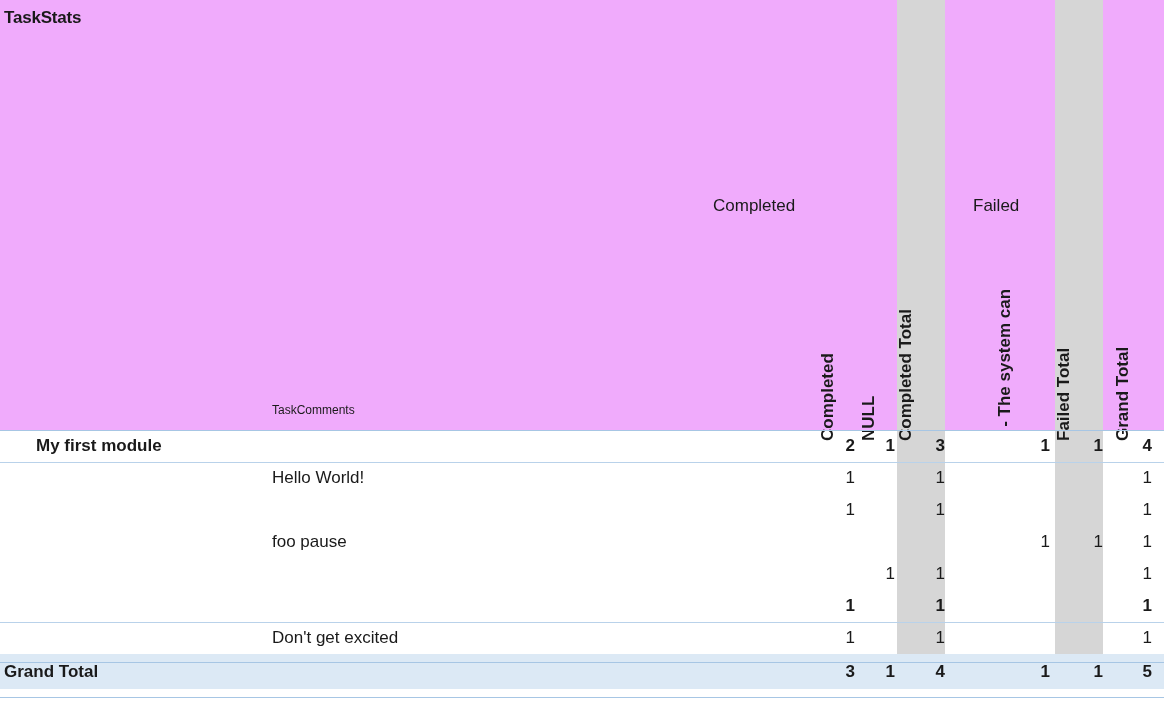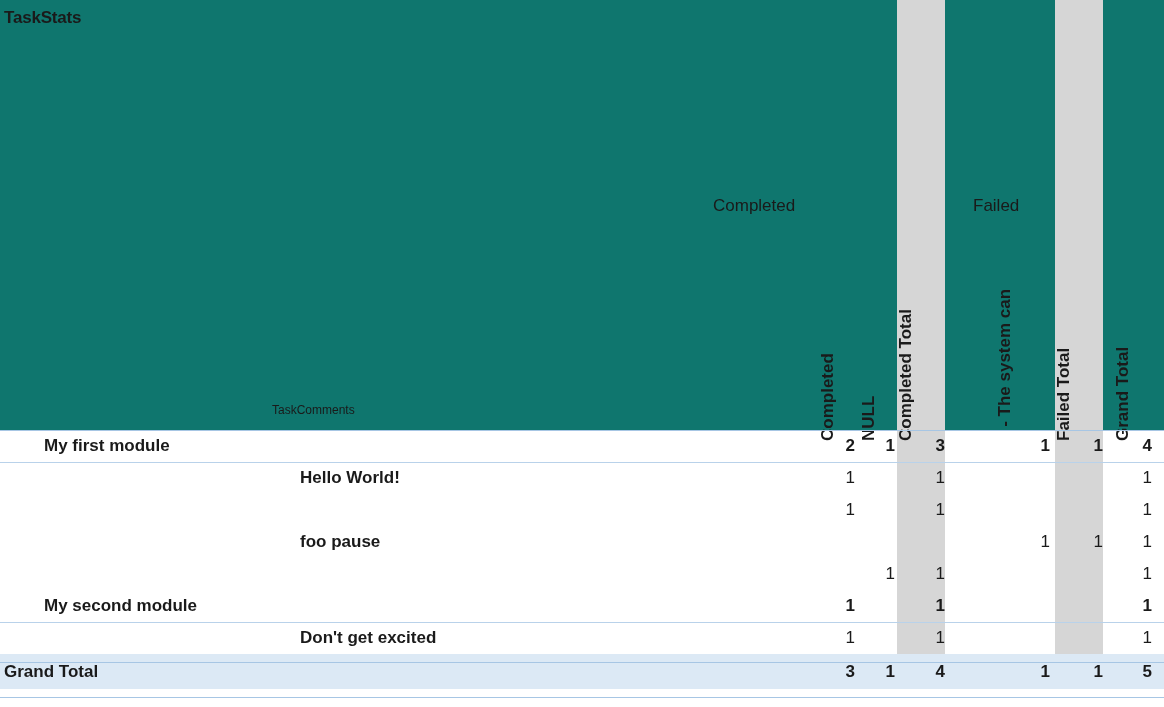--- a/index.html
+++ b/index.html
@@ -31,21 +31,21 @@
   }
   .band-completed-total { left: 897px; width: 48px; height: 663px; }
   .band-failed-total    { left: 1055px; width: 48px; height: 663px; }
 
   
   .header-block {
     position: absolute;
     left: 0; top: 0;
     width: 1164px;
     height: 430px;
-    background: #0f766e;
+    background: #f0abfc;
     z-index: 1;
   }
   .header-block .band {
     height: 430px;
   }
 
   .title {
     position: absolute;
     left: 4px;
     top: 8px;
@@ -129,22 +129,22 @@
   .row .cell {
     position: absolute;
     top: 0;
     height: 32px;
     line-height: 32px;
     font-size: 17px;
     white-space: nowrap;
   }
   .row.grand .cell { height: 35px; line-height: 35px; }
 
-  .cell.module  { left: 44px;  font-weight: bold; }
-  .cell.comment { left: 272px; font-weight: bold; margin-left: 28px; }
+  .cell.module  { left: 36px;  font-weight: bold; }
+  .cell.comment { left: 272px; font-weight: normal; }
   .cell.grandlabel { left: 4px; font-weight: bold; }
 
   .cell.num {
     text-align: right;
     font-variant-numeric: tabular-nums;
   }
   .c-completed     { left: 790px;  width: 65px; }
   .c-null          { left: 855px;  width: 40px; }
   .c-completed-tot { left: 897px;  width: 48px; }
   .c-system        { left: 960px;  width: 90px; }
@@ -243,21 +243,20 @@
       <div class="row">
         <div class="cell module"></div>
         <div class="cell num c-completed"></div>
         <div class="cell num c-null">1</div>
         <div class="cell num c-completed-tot">1</div>
         <div class="cell num c-system"></div>
         <div class="cell num c-failed-tot"></div>
         <div class="cell num c-grand-tot">1</div>
       </div>
       <div class="row">
-        <div class="cell module">My second module</div>
         <div class="cell comment"></div>
         <div class="cell num c-completed bold">1</div>
         <div class="cell num c-null bold"></div>
         <div class="cell num c-completed-tot bold">1</div>
         <div class="cell num c-system bold"></div>
         <div class="cell num c-failed-tot bold"></div>
         <div class="cell num c-grand-tot bold">1</div>
       </div>
       <div class="row">
         <div class="cell module"></div>

